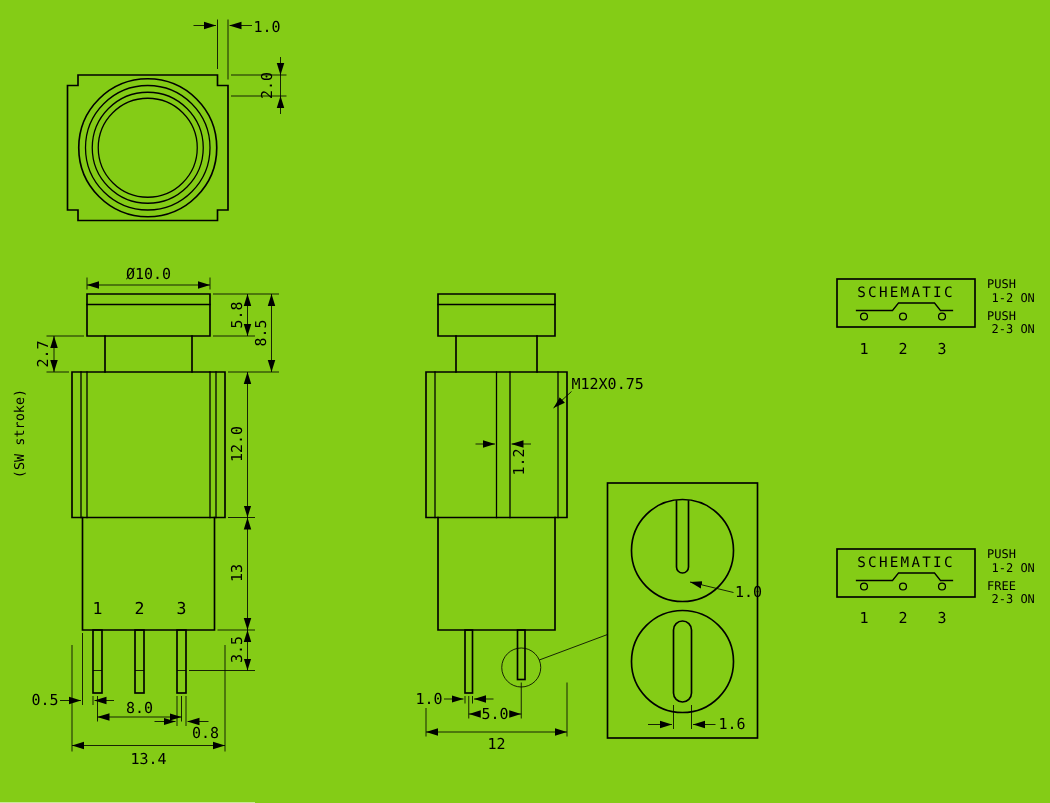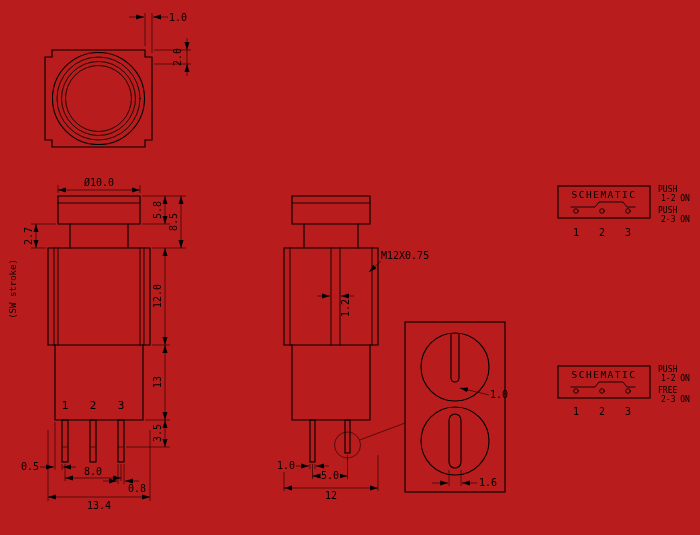--- a/index.html
+++ b/index.html
@@ -1,16 +1,16 @@
 <!DOCTYPE html>
 <html><head>
 <meta charset="utf-8">
 <style>
   html,body{margin:0;padding:0;background:#ffffff;}
-  #canvas{width:700px;height:535px;background:#b91c1c;overflow:hidden;}
+  #canvas{width:700px;height:535px;background:#84cc16;overflow:hidden;}
   svg text{font-family:"DejaVu Sans Mono","Liberation Mono",monospace;fill:#000;}
   .t11{font-size:11px;}
   .t10{font-size:10px;}
   .t9{font-size:9px;}
   .t8{font-size:8px;}
   .title9{font-size:9.5px;letter-spacing:1.5px;}
   .part{stroke:#000;stroke-width:1.1;fill:none;stroke-linecap:square;}
   .med{stroke:#000;stroke-width:0.85;fill:none;stroke-linecap:square;}
   .thin{stroke:#000;stroke-width:0.55;fill:none;}
 </style>

